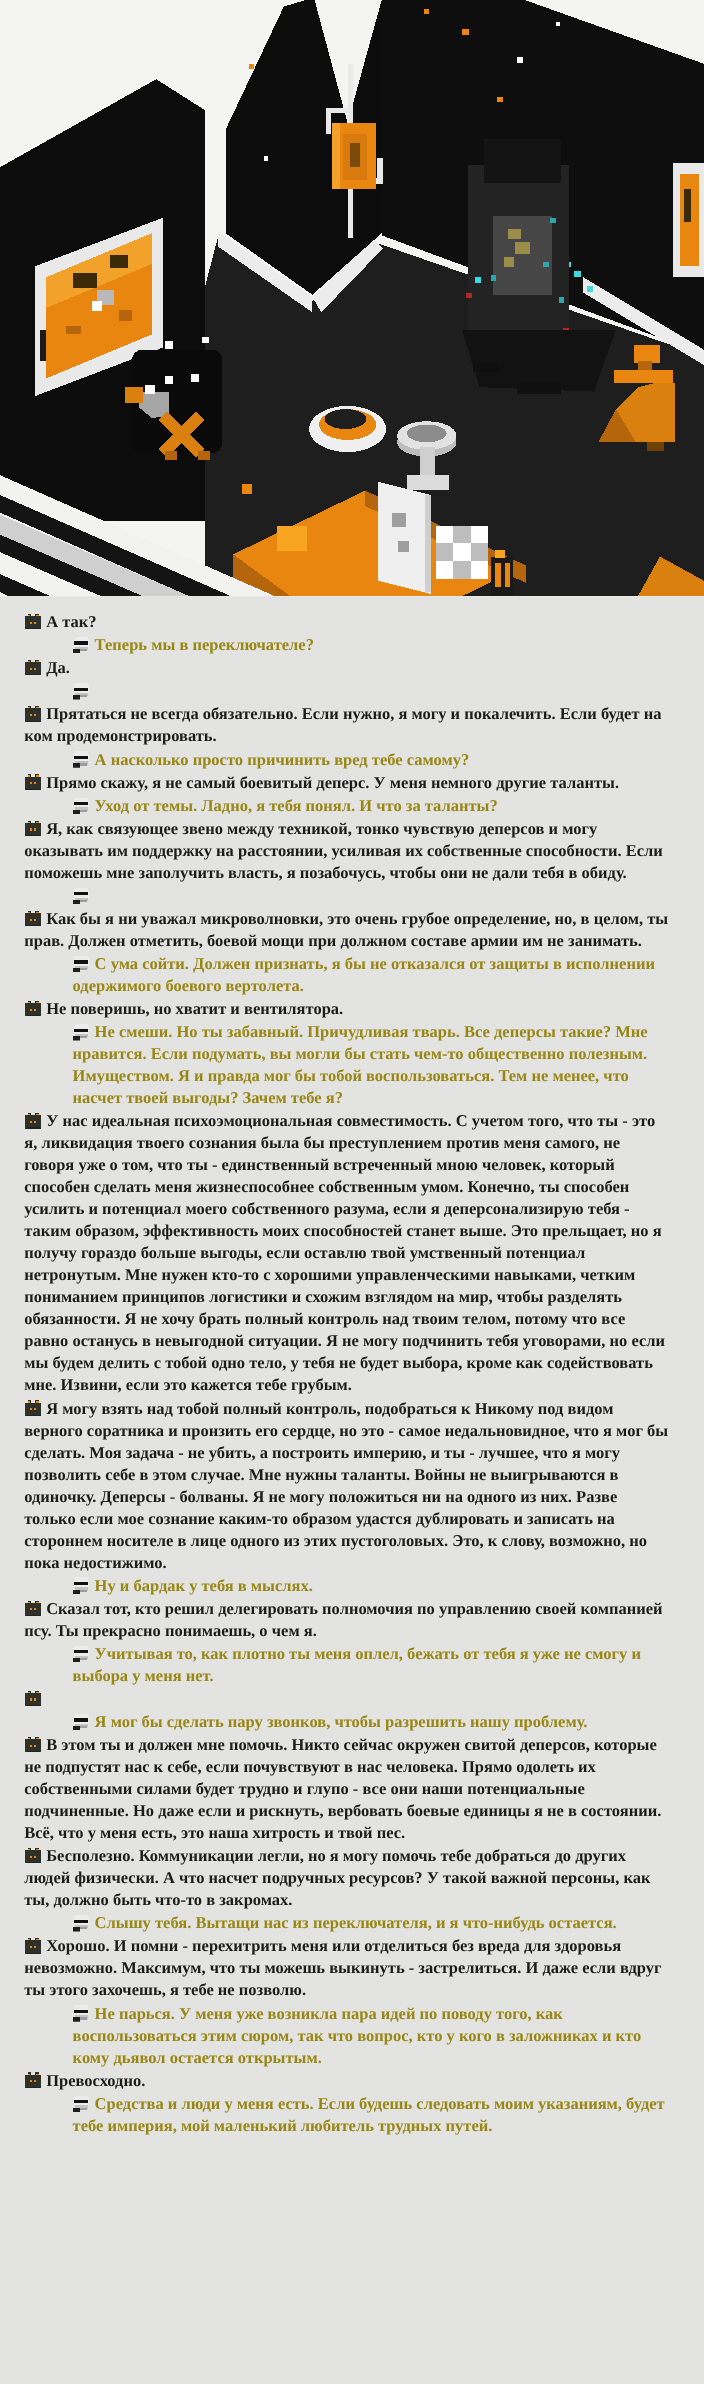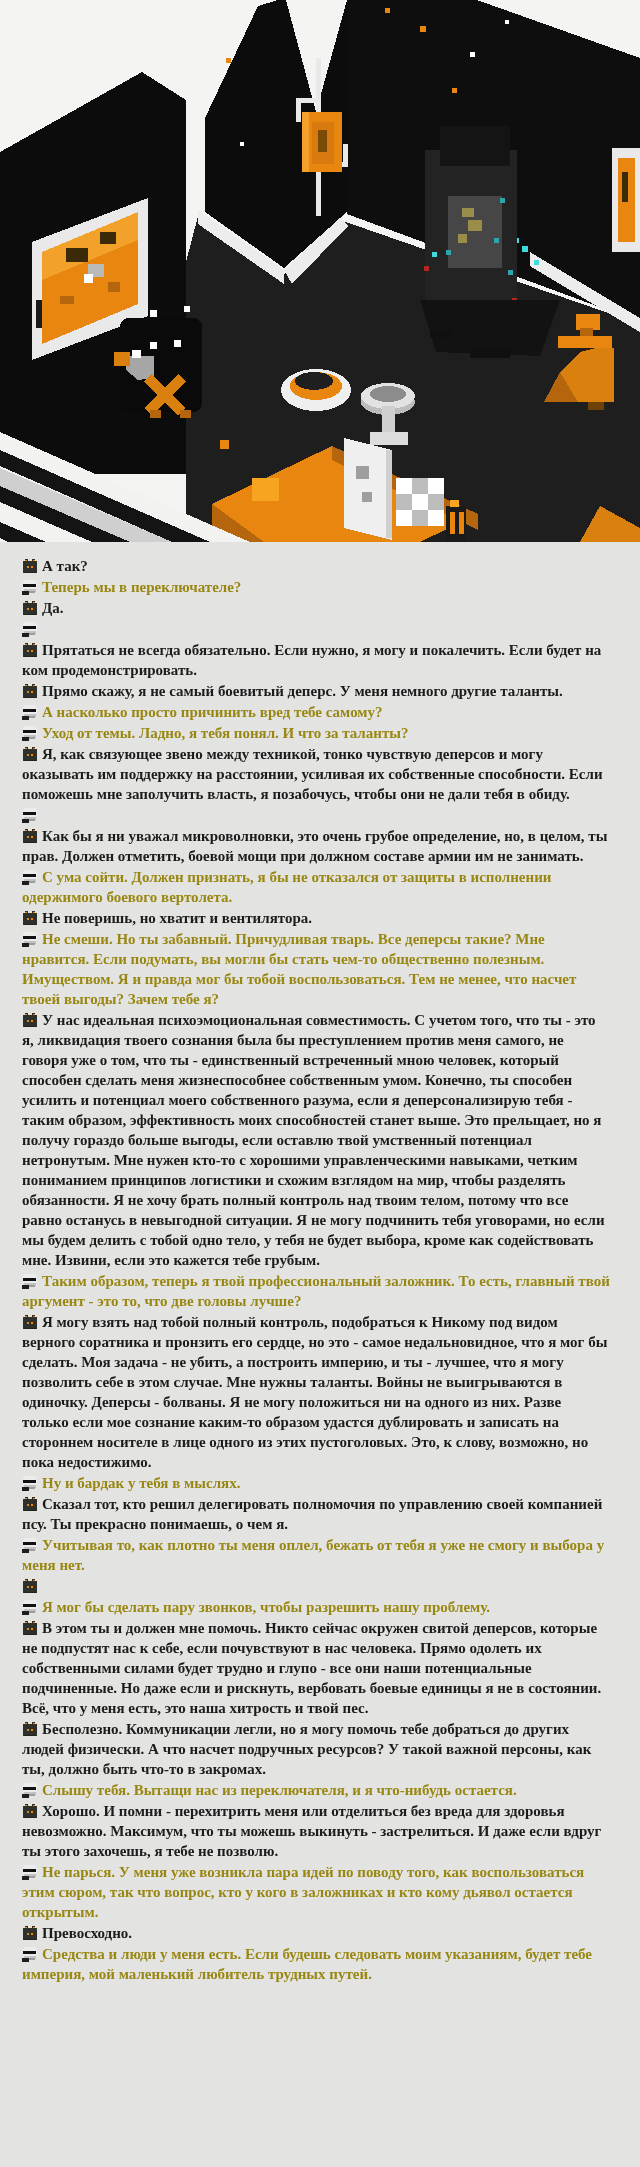--- a/index.html
+++ b/index.html
@@ -3,21 +3,21 @@
 <meta charset="utf-8">
 <style>
   html,body{margin:0;padding:0;background:#e3e3e1;}
   .page{width:640px;margin:0 auto;background:#e3e3e1;font-family:"Liberation Sans","DejaVu Sans",sans-serif;}
   .art{width:640px;height:542px;background:#f4f4f2;overflow:hidden;}
   .art svg{display:block;}
   .chat{padding:14px 30px 60px 22px;}
   .msg{font-size:15px;line-height:20px;font-weight:700;margin:0 0 1px 0;word-spacing:0;font-family:Liberation Serif, serif;}
   .msg .icon{display:inline-block;width:16px;height:16px;vertical-align:-3px;margin-right:4px;}
   .msg.switcher{color:#1c1c1c;}
-  .msg.bondye{color:#998713;}
+  .msg.bondye{color:#998713;margin-left:44px;}
 </style>
 </head>
 <body>
 
 <div class="page">
 
   <div class="art">
   <svg width="640" height="542" viewBox="0 0 640 542" shape-rendering="crispEdges">
     <rect x="0" y="0" width="640" height="542" fill="#f4f4f2"></rect>
 
@@ -206,20 +206,30 @@
     <rect x="3" y="1" width="3" height="3" fill="#30302a"></rect>
     <rect x="10" y="1" width="3" height="3" fill="#30302a"></rect>
     <rect x="3" y="2" width="2" height="2" fill="#e8860f"></rect>
     <rect x="11" y="2" width="2" height="2" fill="#e8860f"></rect>
     <rect x="1" y="3" width="14" height="12" fill="#30302a"></rect>
     <rect x="2" y="14" width="12" height="1" fill="#23231e"></rect>
     <rect x="5" y="8" width="2" height="2" fill="#e8860f"></rect>
     <rect x="9" y="8" width="2" height="2" fill="#e8860f"></rect>
   </svg>
 </span><span class="text">Прятаться не всегда обязательно. Если нужно, я могу и покалечить. Если будет на ком продемонстрировать.</span></div>
+      <div class="msg bondye"><span class="icon">
+  <svg width="16" height="16" viewBox="0 0 16 16" shape-rendering="crispEdges">
+    <rect x="2" y="1" width="12" height="11" fill="#ececec"></rect>
+    <rect x="1" y="3" width="14" height="7" fill="#ececec"></rect>
+    <rect x="2" y="10" width="12" height="3" fill="#c2c2c2"></rect>
+    <rect x="1" y="5" width="13" height="3" fill="#111111"></rect>
+    <rect x="0" y="12" width="7" height="4" fill="#1d1d1d"></rect>
+    <rect x="7" y="12" width="6" height="2" fill="#9c9c9c"></rect>
+  </svg>
+</span><span class="text">А насколько просто причинить вред тебе самому?</span></div>
       <div class="msg switcher"><span class="icon">
   <svg width="16" height="16" viewBox="0 0 16 16" shape-rendering="crispEdges">
     <rect x="3" y="1" width="3" height="3" fill="#30302a"></rect>
     <rect x="10" y="1" width="3" height="3" fill="#30302a"></rect>
     <rect x="3" y="2" width="2" height="2" fill="#e8860f"></rect>
     <rect x="11" y="2" width="2" height="2" fill="#e8860f"></rect>
     <rect x="1" y="3" width="14" height="12" fill="#30302a"></rect>
     <rect x="2" y="14" width="12" height="1" fill="#23231e"></rect>
     <rect x="5" y="8" width="2" height="2" fill="#e8860f"></rect>
     <rect x="9" y="8" width="2" height="2" fill="#e8860f"></rect>
@@ -227,30 +237,20 @@
 </span><span class="text">Прямо скажу, я не самый боевитый деперс. У меня немного другие таланты.</span></div>
       <div class="msg bondye"><span class="icon">
   <svg width="16" height="16" viewBox="0 0 16 16" shape-rendering="crispEdges">
     <rect x="2" y="1" width="12" height="11" fill="#ececec"></rect>
     <rect x="1" y="3" width="14" height="7" fill="#ececec"></rect>
     <rect x="2" y="10" width="12" height="3" fill="#c2c2c2"></rect>
     <rect x="1" y="5" width="13" height="3" fill="#111111"></rect>
     <rect x="0" y="12" width="7" height="4" fill="#1d1d1d"></rect>
     <rect x="7" y="12" width="6" height="2" fill="#9c9c9c"></rect>
   </svg>
-</span><span class="text">А насколько просто причинить вред тебе самому?</span></div>
-      <div class="msg bondye"><span class="icon">
-  <svg width="16" height="16" viewBox="0 0 16 16" shape-rendering="crispEdges">
-    <rect x="2" y="1" width="12" height="11" fill="#ececec"></rect>
-    <rect x="1" y="3" width="14" height="7" fill="#ececec"></rect>
-    <rect x="2" y="10" width="12" height="3" fill="#c2c2c2"></rect>
-    <rect x="1" y="5" width="13" height="3" fill="#111111"></rect>
-    <rect x="0" y="12" width="7" height="4" fill="#1d1d1d"></rect>
-    <rect x="7" y="12" width="6" height="2" fill="#9c9c9c"></rect>
-  </svg>
 </span><span class="text">Уход от темы. Ладно, я тебя понял. И что за таланты?</span></div>
       <div class="msg switcher"><span class="icon">
   <svg width="16" height="16" viewBox="0 0 16 16" shape-rendering="crispEdges">
     <rect x="3" y="1" width="3" height="3" fill="#30302a"></rect>
     <rect x="10" y="1" width="3" height="3" fill="#30302a"></rect>
     <rect x="3" y="2" width="2" height="2" fill="#e8860f"></rect>
     <rect x="11" y="2" width="2" height="2" fill="#e8860f"></rect>
     <rect x="1" y="3" width="14" height="12" fill="#30302a"></rect>
     <rect x="2" y="14" width="12" height="1" fill="#23231e"></rect>
     <rect x="5" y="8" width="2" height="2" fill="#e8860f"></rect>
@@ -316,30 +316,20 @@
     <rect x="3" y="1" width="3" height="3" fill="#30302a"></rect>
     <rect x="10" y="1" width="3" height="3" fill="#30302a"></rect>
     <rect x="3" y="2" width="2" height="2" fill="#e8860f"></rect>
     <rect x="11" y="2" width="2" height="2" fill="#e8860f"></rect>
     <rect x="1" y="3" width="14" height="12" fill="#30302a"></rect>
     <rect x="2" y="14" width="12" height="1" fill="#23231e"></rect>
     <rect x="5" y="8" width="2" height="2" fill="#e8860f"></rect>
     <rect x="9" y="8" width="2" height="2" fill="#e8860f"></rect>
   </svg>
 </span><span class="text">У нас идеальная психоэмоциональная совместимость. С учетом того, что ты - это я, ликвидация твоего сознания была бы преступлением против меня самого, не говоря уже о том, что ты - единственный встреченный мною человек, который способен сделать меня жизнеспособнее собственным умом. Конечно, ты способен усилить и потенциал моего собственного разума, если я деперсонализирую тебя - таким образом, эффективность моих способностей станет выше. Это прельщает, но я получу гораздо больше выгоды, если оставлю твой умственный потенциал нетронутым. Мне нужен кто-то с хорошими управленческими навыками, четким пониманием принципов логистики и схожим взглядом на мир, чтобы разделять обязанности. Я не хочу брать полный контроль над твоим телом, потому что все равно останусь в невыгодной ситуации. Я не могу подчинить тебя уговорами, но если мы будем делить с тобой одно тело, у тебя не будет выбора, кроме как содействовать мне. Извини, если это кажется тебе грубым.</span></div>
-      <div class="msg bondye"><span class="icon">
-  <svg width="16" height="16" viewBox="0 0 16 16" shape-rendering="crispEdges">
-    <rect x="2" y="1" width="12" height="11" fill="#ececec"></rect>
-    <rect x="1" y="3" width="14" height="7" fill="#ececec"></rect>
-    <rect x="2" y="10" width="12" height="3" fill="#c2c2c2"></rect>
-    <rect x="1" y="5" width="13" height="3" fill="#111111"></rect>
-    <rect x="0" y="12" width="7" height="4" fill="#1d1d1d"></rect>
-    <rect x="7" y="12" width="6" height="2" fill="#9c9c9c"></rect>
-  </svg>
-</span><span class="text">Таким образом, теперь я твой профессиональный заложник. То есть, главный твой аргумент - это то, что две головы лучше?</span></div>
       <div class="msg switcher"><span class="icon">
   <svg width="16" height="16" viewBox="0 0 16 16" shape-rendering="crispEdges">
     <rect x="3" y="1" width="3" height="3" fill="#30302a"></rect>
     <rect x="10" y="1" width="3" height="3" fill="#30302a"></rect>
     <rect x="3" y="2" width="2" height="2" fill="#e8860f"></rect>
     <rect x="11" y="2" width="2" height="2" fill="#e8860f"></rect>
     <rect x="1" y="3" width="14" height="12" fill="#30302a"></rect>
     <rect x="2" y="14" width="12" height="1" fill="#23231e"></rect>
     <rect x="5" y="8" width="2" height="2" fill="#e8860f"></rect>
     <rect x="9" y="8" width="2" height="2" fill="#e8860f"></rect>

